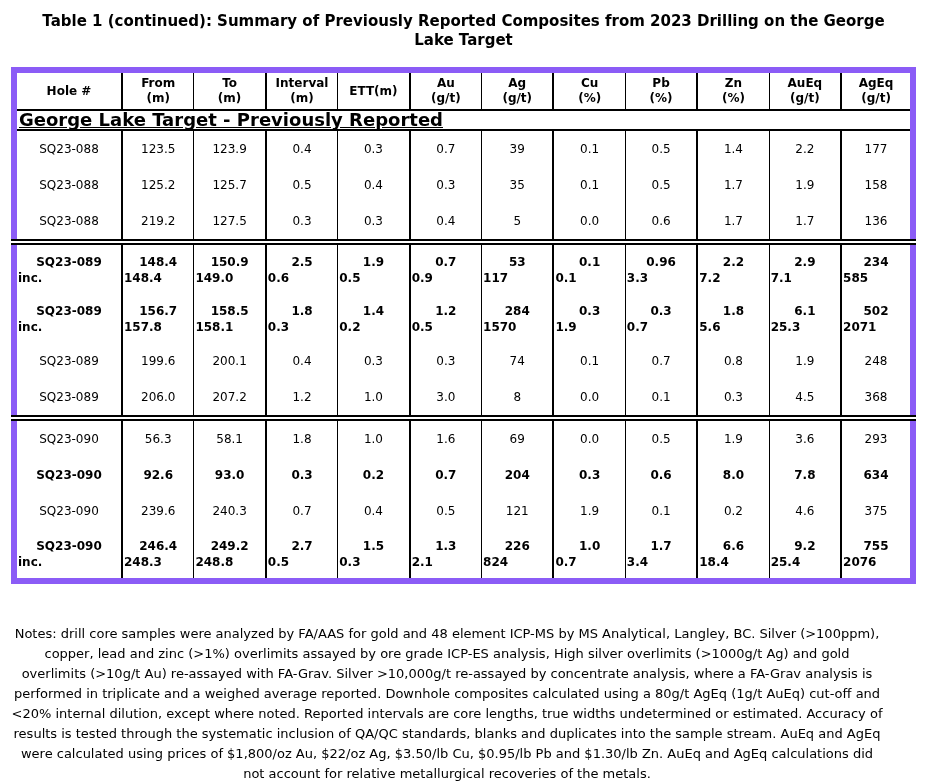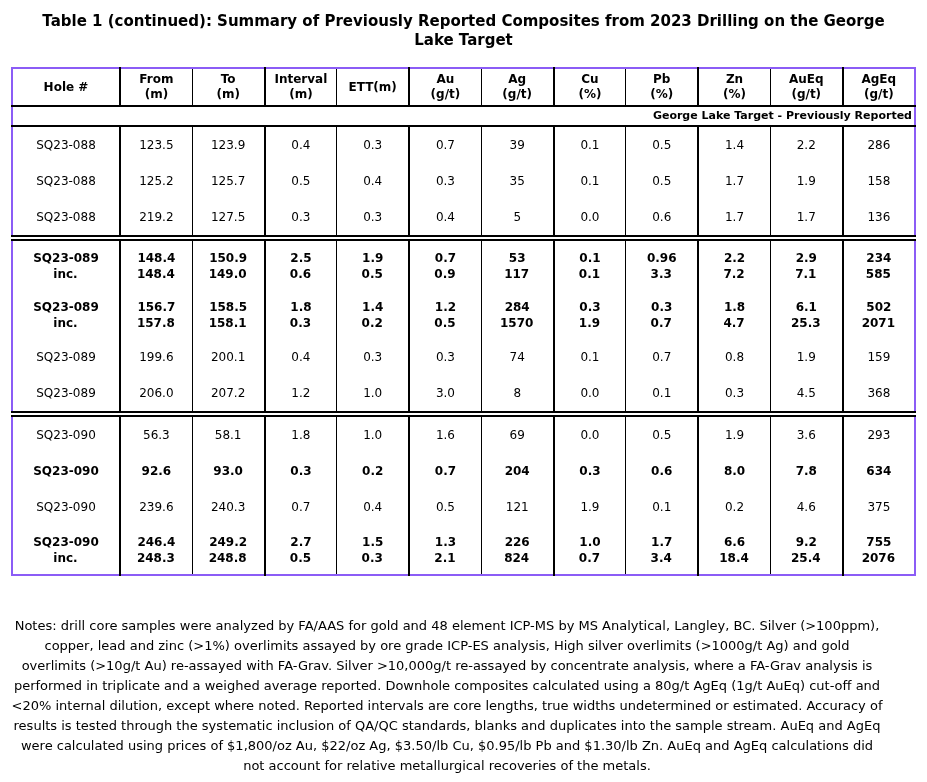--- a/index.html
+++ b/index.html
@@ -23,56 +23,57 @@
     font-size: 15px;
     font-weight: bold;
     line-height: 19px;
     text-align: center;
   }
   table.composites {
     margin: 17px 27px 0 11px;
     width: 905px;
     border-collapse: collapse;
     table-layout: fixed;
-    border: 2px solid #8b5cf6;
+    border: 6px solid #8b5cf6;
     padding-left: 11px;
   }
   table.composites col.hole-col { width: 108px; }
   
   table.composites th:nth-child(n+2),
   table.composites td.cell:nth-child(n+2) { border-left: 1px solid #000; }
   table.composites th:nth-child(even),
   table.composites td.cell:nth-child(even) { border-left: 2px solid #000; }
 
   thead th {
     font-size: 12px;
     font-weight: bold;
     padding: 3px 1px;
     vertical-align: middle;
     text-align: center;
     border-bottom: 2px solid #000;
   }
   thead th .hdr-line { line-height: 15px; }
   tr.band td {
-    font-size: 11px;
+    font-size: 18px;
     font-weight: bold;
-    text-align: right;
+    text-align: left;
     padding: 1px 2px 2px 2px;
     border-bottom: 2px solid #000;
     line-height: 15px;
+    text-decoration: underline;
   }
   tbody td.cell {
     font-size: 12px;
     padding: 10px 1px;
     vertical-align: middle;
   }
   tbody tr.pair td.cell { padding: 9px 1px 8px 1px; }
   tbody tr.bold { font-weight: bold; }
   td.cell .main { text-align: center; line-height: 16px; }
-  td.cell .inc  { text-align: center;  line-height: 16px; padding-right: 1px; }
+  td.cell .inc  { text-align: left;  line-height: 16px; padding-right: 1px; }
   tbody.sep tr:first-child td.cell { border-top: 6px double #000; }
   .notes {
     margin: 40px 40px 0 11px;
     width: 872px;
     font-size: 13px;
     line-height: 20px;
     text-align: center;
   }
 </style>
 </head>
@@ -181,21 +182,21 @@
           <td class="cell">
             <div class="main">0.5</div>
           </td>
           <td class="cell">
             <div class="main">1.4</div>
           </td>
           <td class="cell">
             <div class="main">2.2</div>
           </td>
           <td class="cell">
-            <div class="main">286</div>
+            <div class="main">177</div>
           </td>
         </tr>
         <tr>
           <td class="cell">
             <div class="main">SQ23-088</div>
           </td>
           <td class="cell">
             <div class="main">125.2</div>
           </td>
           <td class="cell">
@@ -351,21 +352,21 @@
           <td class="cell">
             <div class="main">0.3</div>
             <div class="inc">1.9</div>
           </td>
           <td class="cell">
             <div class="main">0.3</div>
             <div class="inc">0.7</div>
           </td>
           <td class="cell">
             <div class="main">1.8</div>
-            <div class="inc">4.7</div>
+            <div class="inc">5.6</div>
           </td>
           <td class="cell">
             <div class="main">6.1</div>
             <div class="inc">25.3</div>
           </td>
           <td class="cell">
             <div class="main">502</div>
             <div class="inc">2071</div>
           </td>
         </tr>
@@ -397,21 +398,21 @@
           <td class="cell">
             <div class="main">0.7</div>
           </td>
           <td class="cell">
             <div class="main">0.8</div>
           </td>
           <td class="cell">
             <div class="main">1.9</div>
           </td>
           <td class="cell">
-            <div class="main">159</div>
+            <div class="main">248</div>
           </td>
         </tr>
         <tr>
           <td class="cell">
             <div class="main">SQ23-089</div>
           </td>
           <td class="cell">
             <div class="main">206.0</div>
           </td>
           <td class="cell">

